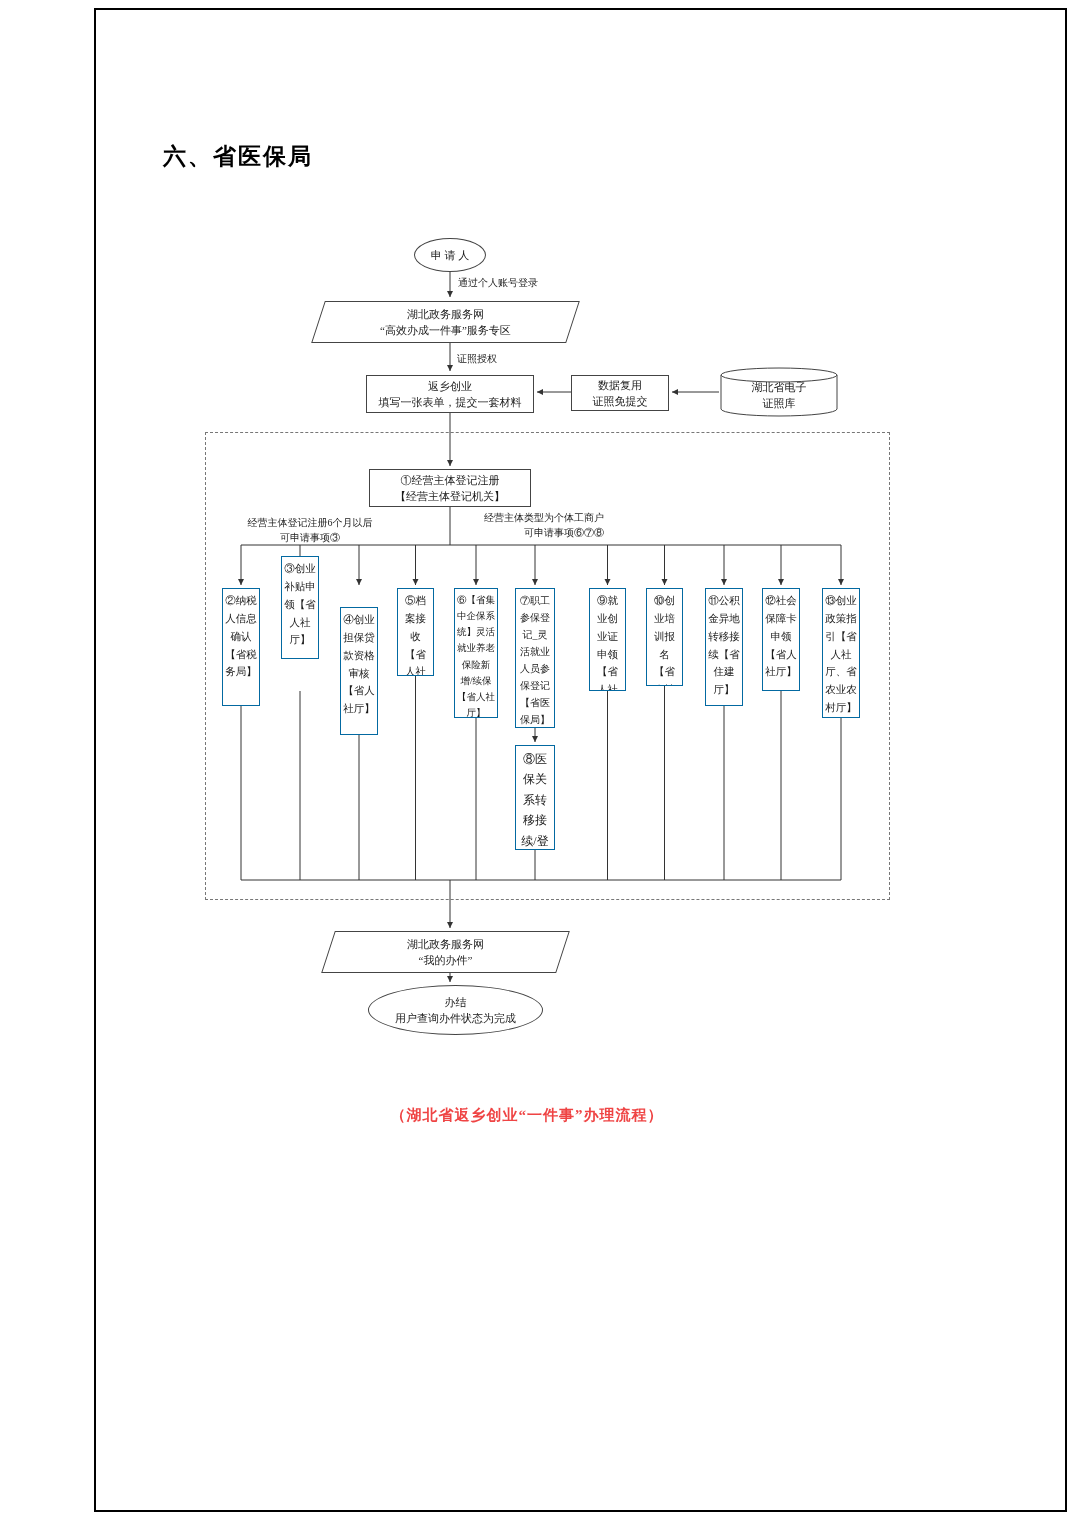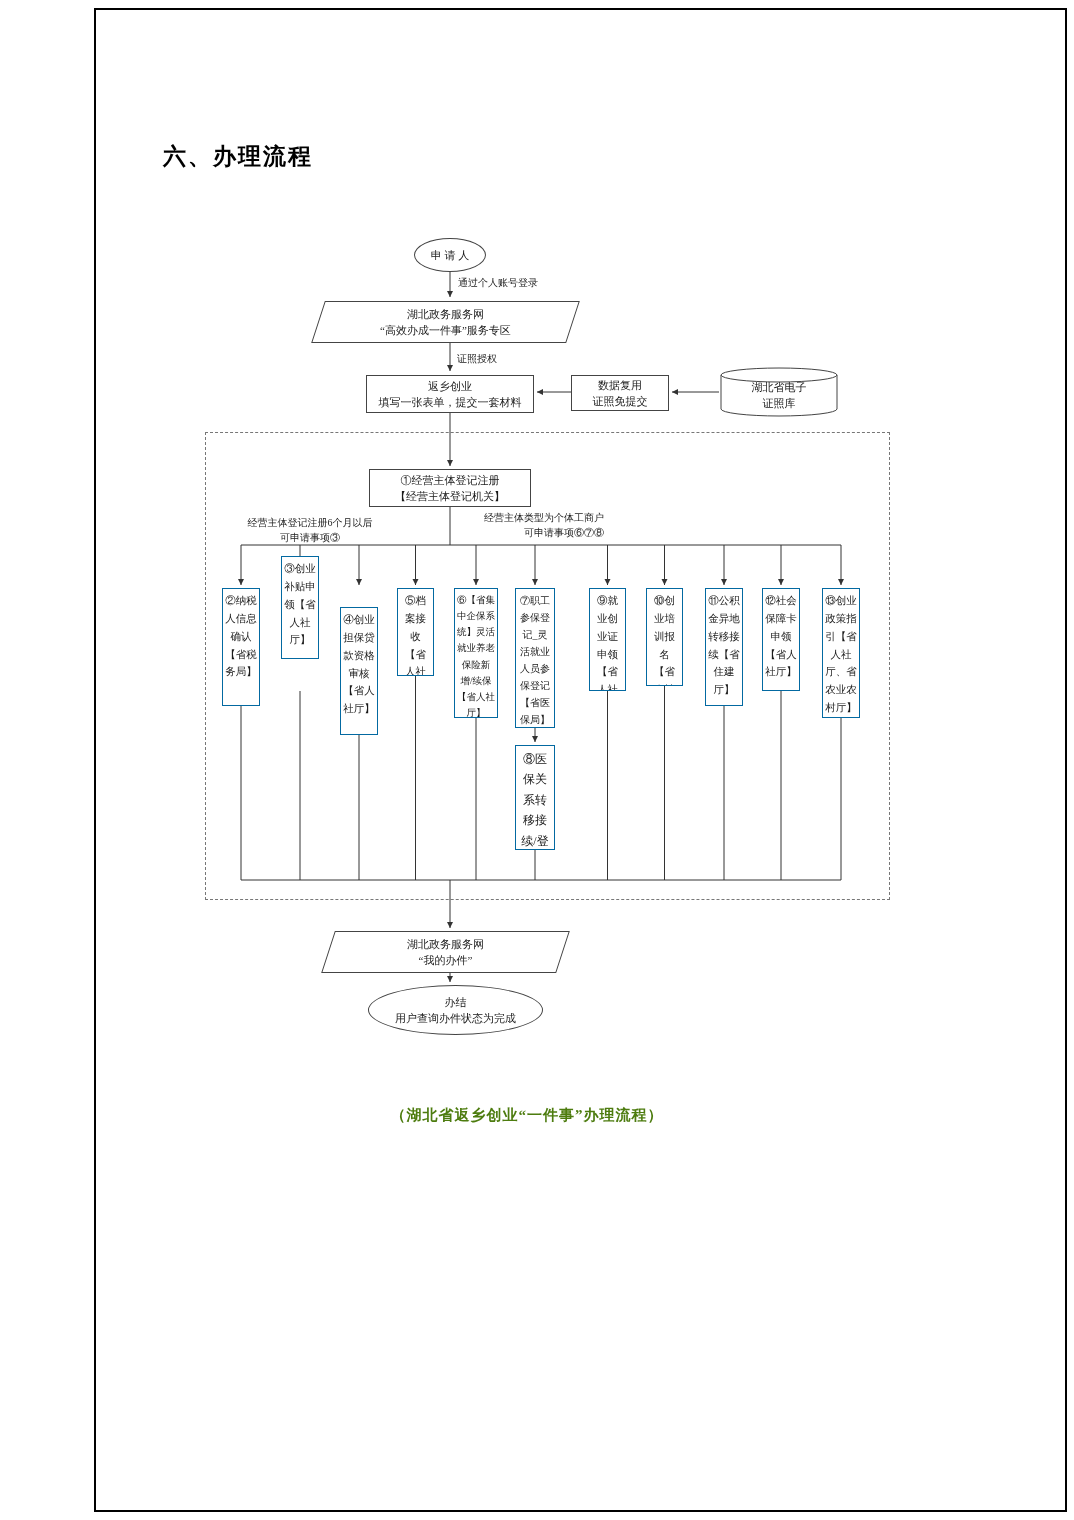--- a/index.html
+++ b/index.html
@@ -1,20 +1,20 @@
 <!DOCTYPE html>
 <html><head>
 <meta charset="utf-8">
 <style>
   * { margin:0; padding:0; box-sizing:border-box; }
   body { background:#fff; font-family:"Liberation Serif","DejaVu Serif",serif; color:#1a1a1a; }
   .page { position:relative; width:1074px; height:1520px; background:#fff; overflow:hidden; }
   .page-frame { position:absolute; left:94px; top:8px; width:973px; height:1504px; border:2px solid #000; pointer-events:none; }
   .heading { position:absolute; left:163px; top:141px; font-family:"Liberation Sans","DejaVu Sans",sans-serif; font-weight:bold; font-size:23px; letter-spacing:2px; color:#000; }
-  .caption { position:absolute; left:337px; top:1106px; width:380px; text-align:center; font-weight:bold; font-size:15px; letter-spacing:1px; color:#4d7c0f; }
+  .caption { position:absolute; left:337px; top:1106px; width:380px; text-align:center; font-weight:bold; font-size:15px; letter-spacing:1px; color:#ef4444; }
 
   .conn { position:absolute; left:0; top:0; z-index:2; pointer-events:none; }
   .dashed-box { position:absolute; left:205px; top:432px; width:685px; height:468px; border:1px dashed #777; z-index:1; background:transparent; }
 
   .node { position:absolute; z-index:3; display:flex; align-items:center; justify-content:center; text-align:center; font-size:11px; line-height:1.5; color:#1a1a1a; }
   .rect { border:1px solid #444; background:#fff; }
   .oval { border:1px solid #444; background:#fff; border-radius:50%; }
   .multiline { white-space:pre-line; }
 
   .para { position:absolute; z-index:3; display:flex; align-items:center; justify-content:center; text-align:center; font-size:11px; line-height:1.5; }
@@ -29,21 +29,21 @@
   .branch-label { position:absolute; z-index:3; font-size:10px; line-height:1.45; color:#222; white-space:pre-line; }
 
   .task { position:absolute; z-index:3; border:1px solid #0369a1; background:#fff; font-size:10.5px; line-height:1.7; text-align:center; word-break:break-all; padding:3px 2px; overflow:hidden; color:#1a1a1a; }
 </style>
 </head>
 <body>
 
 <div class="page">
   <div class="page-frame"></div>
 
-  <div class="heading">六、办理流程</div>
+  <div class="heading">六、省医保局</div>
 
   <svg class="conn" width="1074" height="1520">
     <defs>
       <marker id="arrow" viewBox="0 0 8 8" refX="7" refY="4" markerWidth="7" markerHeight="7" orient="auto-start-reverse">
         <path d="M0,0.5 L7,4 L0,7.5 z" fill="#333"></path>
       </marker>
     </defs>
     <g stroke="#333" stroke-width="1" fill="none">
       <line x1="450" y1="272" x2="450" y2="297" marker-end="url(#arrow)"></line>
       <line x1="450" y1="343" x2="450" y2="371" marker-end="url(#arrow)"></line>

